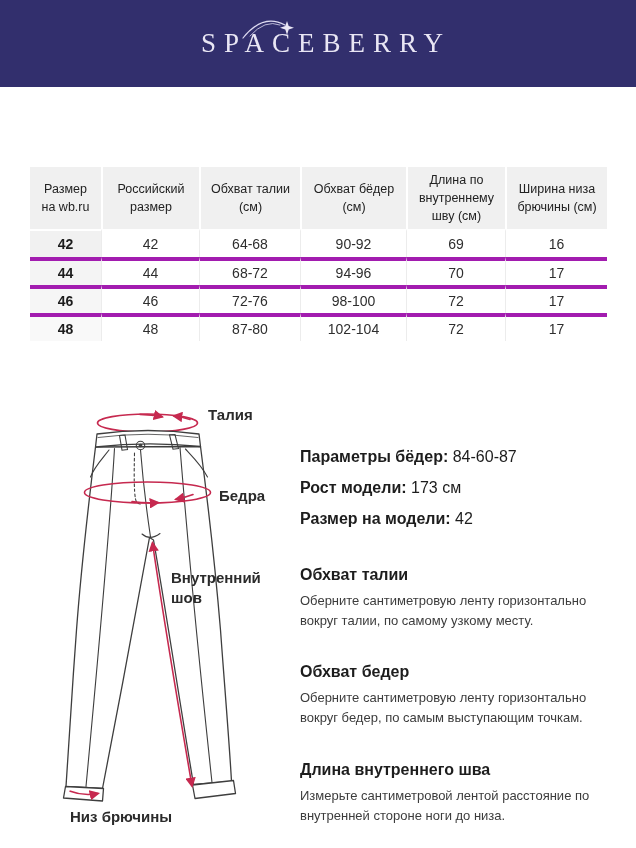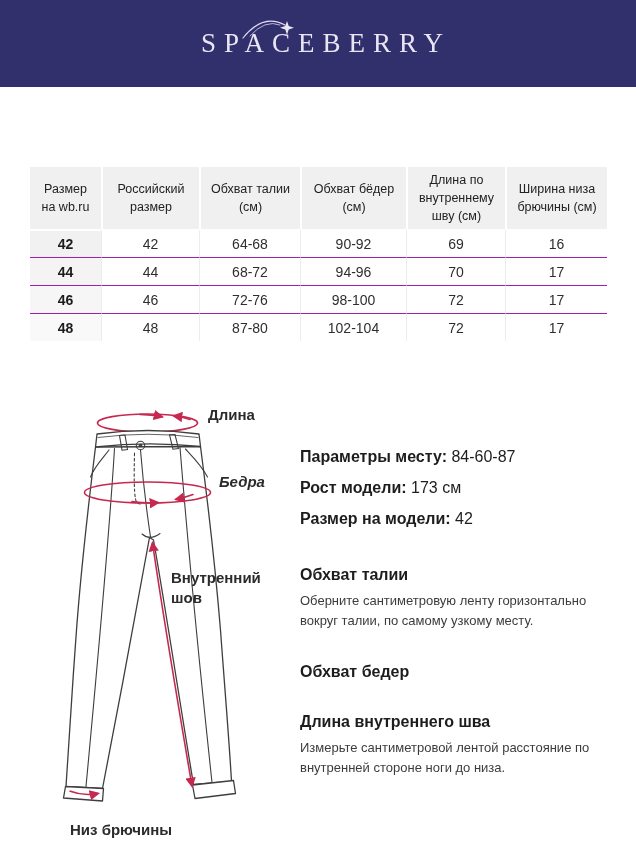--- a/index.html
+++ b/index.html
@@ -23,37 +23,37 @@
   table { border-collapse:separate; border-spacing:0; table-layout:fixed; width:577px; }
   th {
     background:#f0f0f0; height:55px; vertical-align:middle; text-align:center;
     font-size:12.5px; font-weight:400; color:#222; line-height:1.45; padding:4px 6px;
     border-left:2px solid #ffffff;
   }
   th:first-child { border-left:none; }
   td {
     height:28px; text-align:center; vertical-align:middle;
     font-size:14px; color:#2e2e2e; background:#ffffff;
-    border-top:1px solid #a21caf; border-left:1px solid #ececec;
+    border-top:4px solid #a21caf; border-left:1px solid #ececec;
   }
   td:first-child { border-left:none; font-weight:bold; color:#1c1c1c; }
   tbody tr:first-child td { border-top:2px solid #ffffff; }
   tbody tr:nth-child(1) td:first-child { background:#f1f1f1; }
   tbody tr:nth-child(2) td:first-child { background:#f4f4f4; }
   tbody tr:nth-child(3) td:first-child { background:#f6f6f6; }
   tbody tr:nth-child(4) td:first-child { background:#f9f9f9; }
 
   
   .diagram { position:absolute; left:30px; top:390px; width:250px; height:440px; }
   .diagram svg { position:absolute; left:0; top:0; }
   .dlabel { position:absolute; font-size:15px; font-weight:bold; color:#2b2b2b; line-height:20px; }
   .dlabel.waist  { left:178px; top:15px; }
-  .dlabel.hips   { left:189px; top:82px;font-style:italic; }
+  .dlabel.hips   { left:189px; top:96px; }
   .dlabel.inseam { left:141px; top:178px; width:104px; }
-  .dlabel.hem    { left:40px;  top:430px; white-space:nowrap;text-align:right; }
+  .dlabel.hem    { left:40px;  top:417px; white-space:nowrap;text-align:right; }
 
   
   .info-col { position:absolute; left:300px; top:441px; width:322px; }
   .model-line { font-size:16px; line-height:31px; color:#1d1d1d; }
   .model-line .lbl { font-weight:bold; }
   .model-line .val { font-weight:400; }
   .measure-section { margin-top:32px; }
   .measure-section h3 { font-size:16px; font-weight:bold; color:#1d1d1d; margin-bottom:7px; }
   .measure-section p { font-size:13px; line-height:1.55; color:#3c3c3c; }
 </style>
@@ -174,49 +174,50 @@
         <ellipse cx="117.5" cy="102.5" rx="63" ry="10.5"></ellipse>
         <path d="M 102 111.5 Q 116 113.6 128 112.6" marker-end="url(#arr)"></path>
         <path d="M 163 104.5 Q 155 107.5 146 109.3" marker-end="url(#arr)"></path>
       </g>
 
       <path d="M 122.5 153 C 133 225 149 320 162 396" fill="none" stroke="#c6294f" stroke-width="1.6" marker-start="url(#arr)" marker-end="url(#arr)"></path>
 
       <path d="M 39.5 401 Q 54 406.5 68 403.5" fill="none" stroke="#c6294f" stroke-width="1.6" marker-end="url(#arr)"></path>
     </svg>
 
-    <div class="dlabel waist">Длина</div>
+    <div class="dlabel waist">Талия</div>
     <div class="dlabel hips">Бедра</div>
     <div class="dlabel inseam">Внутренний шов</div>
     <div class="dlabel hem">Низ брючины</div>
   </div>
 
   <div class="info-col">
     <div class="model-info">
       <div class="model-line">
-        <span class="lbl">Параметры месту:</span>
+        <span class="lbl">Параметры бёдер:</span>
         <span class="val">84-60-87</span>
       </div>
       <div class="model-line">
         <span class="lbl">Рост модели:</span>
         <span class="val">173 см</span>
       </div>
       <div class="model-line">
         <span class="lbl">Размер на модели:</span>
         <span class="val">42</span>
       </div>
     </div>
 
     <section class="measure-section">
       <h3>Обхват талии</h3>
       <p>Оберните сантиметровую ленту горизонтально вокруг талии, по самому узкому месту.</p>
     </section>
 
     <section class="measure-section">
       <h3>Обхват бедер</h3>
+      <p>Оберните сантиметровую ленту горизонтально вокруг бедер, по самым выступающим точкам.</p>
     </section>
 
     <section class="measure-section">
       <h3>Длина внутреннего шва</h3>
       <p>Измерьте сантиметровой лентой расстояние по внутренней стороне ноги до низа.</p>
     </section>
   </div>
 
 </div>
 

